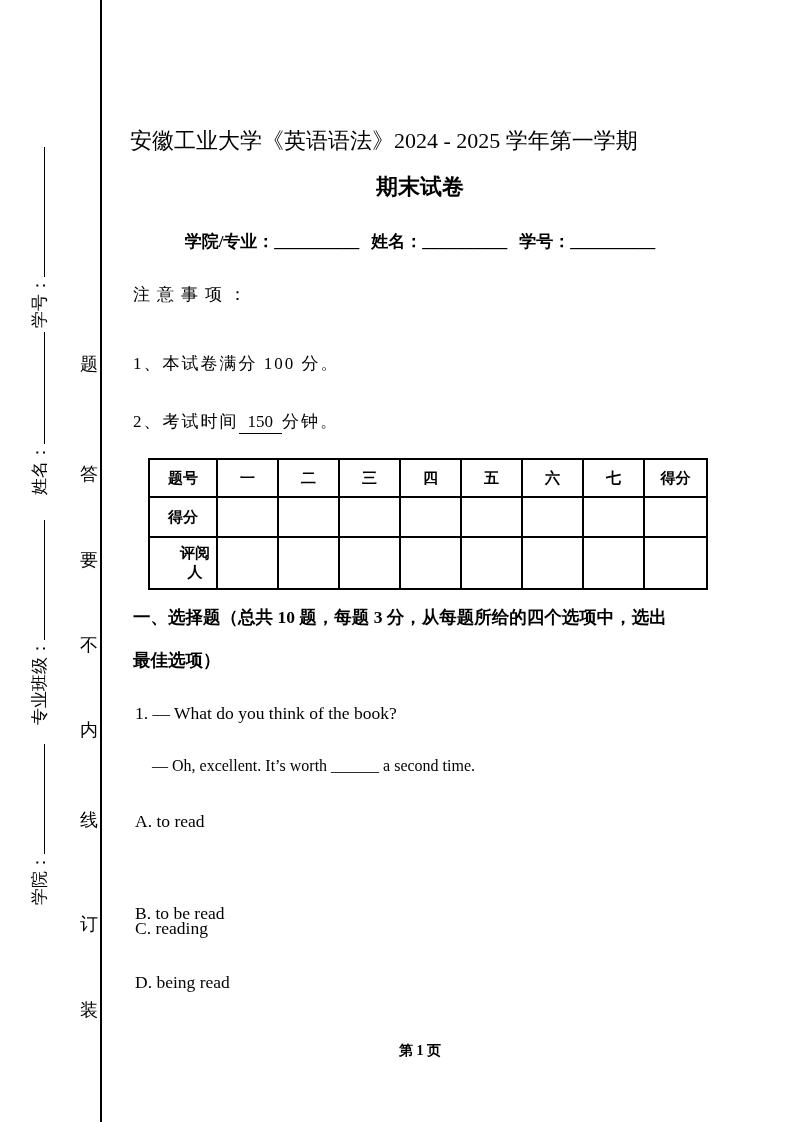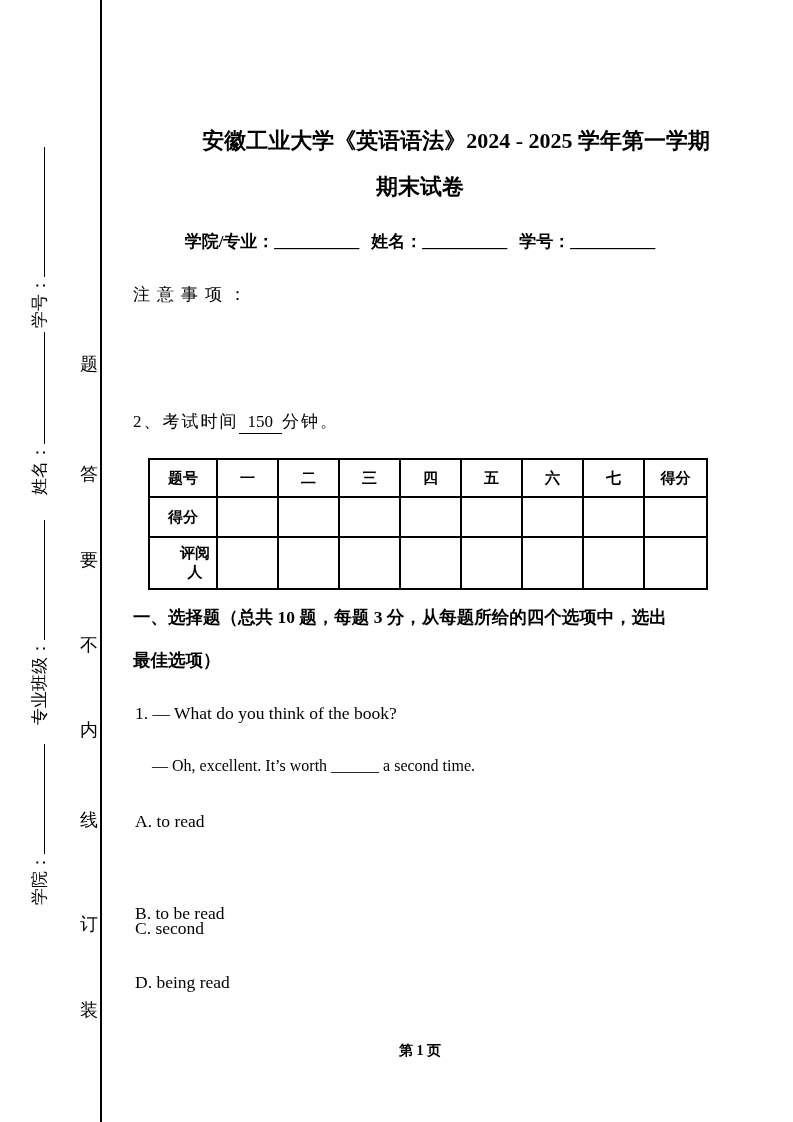--- a/index.html
+++ b/index.html
@@ -15,21 +15,21 @@
   .f0{left:27px;top:328px;} .f0 .bline{width:130px;}
   .f1{left:27px;top:495px;} .f1 .bline{width:112px;}
   .f2{left:27px;top:725px;} .f2 .bline{width:120px;}
   .f3{left:27px;top:905px;} .f3 .bline{width:110px;}
 
   .bchar{position:absolute;left:76px;width:26px;text-align:center;font-size:18px;}
   .bc0{top:352px;}.bc1{top:462px;}.bc2{top:548px;}.bc3{top:633px;}
   .bc4{top:718px;}.bc5{top:808px;}.bc6{top:912px;}.bc7{top:998px;}
 
   .content{position:absolute;left:130px;top:0;width:580px;height:1122px;}
-  .title1{position:absolute;top:126px;left:0;width:100%;text-align:right;font-size:22px;font-weight:700;}
+  .title1{position:absolute;top:126px;left:0;width:100%;text-align:left;font-size:22px;font-weight:400;}
   .title2{position:absolute;top:172px;left:0;width:100%;text-align:center;font-size:22px;font-weight:700;font-family:Liberation Serif, serif;}
 
   .infoline{position:absolute;top:230px;left:0;width:100%;text-align:center;font-size:17px;
             font-weight:700;white-space:nowrap;}
   .infoline .gap{display:inline-block;width:12px;}
 
   .notes-heading{position:absolute;top:283px;left:3px;font-size:17px;letter-spacing:7px;}
   .note1{position:absolute;top:352px;left:3px;font-size:17px;letter-spacing:2px;}
   .note2{position:absolute;top:410px;left:3px;font-size:17px;letter-spacing:2px;}
   .u120{display:inline-block;border-bottom:1.6px solid #000;padding:0 9px 1px 9px;letter-spacing:0;}
@@ -84,20 +84,21 @@
 <div class="content">
 
   <div class="title1">安徽工业大学《英语语法》2024 - 2025 学年第一学期</div>
   <div class="title2">期末试卷</div>
 
   <div class="infoline">
     <span>学院/专业：</span><span>__________</span><span class="gap"></span><span>姓名：</span><span>__________</span><span class="gap"></span><span>学号：</span><span>__________</span>
   </div>
 
   <div class="notes-heading">注意事项：</div>
+  <div class="note1">1、本试卷满分 100 分。</div>
   <div class="note2">
     <span>2、考试时间</span><span class="u120">150</span><span>分钟。</span>
   </div>
 
   <table class="score-table">
     <colgroup>
       <col class="c0">
         <col class="cn">
         <col class="cn">
         <col class="cn">
@@ -145,17 +146,17 @@
   </table>
 
   <div class="sec1">一、选择题（总共 10 题，每题 3 分，从每题所给的四个选项中，选出</div>
   <div class="sec2">最佳选项）</div>
 
   <div class="q1l1">1. — What do you think of the book?</div>
   <div class="q1l2">— Oh, excellent. It’s worth ______ a second time.</div>
 
   <div class="optA">A. to read</div>
   <div class="optB">B. to be read</div>
-  <div class="optC">C. second</div>
+  <div class="optC">C. reading</div>
   <div class="optD">D. being read</div>
 
   <div class="footer">第 1 页</div>
 </div>
 
 </body></html>

